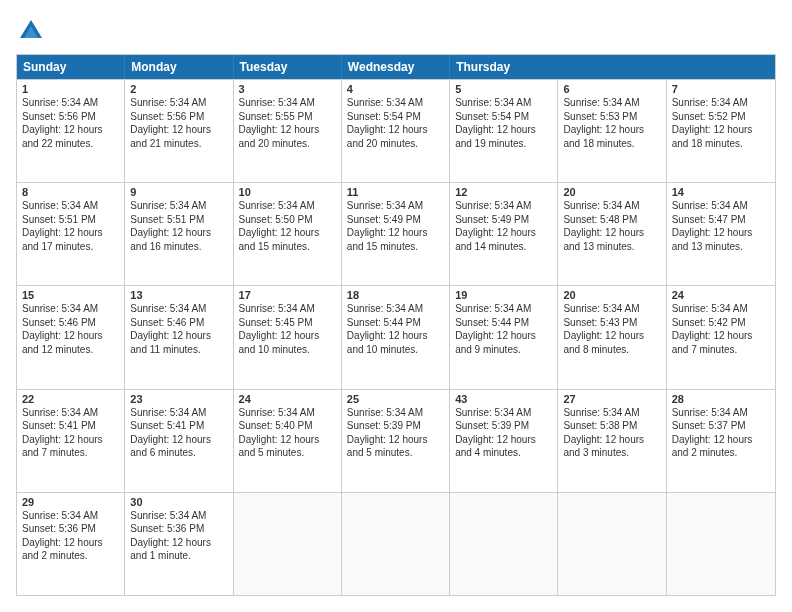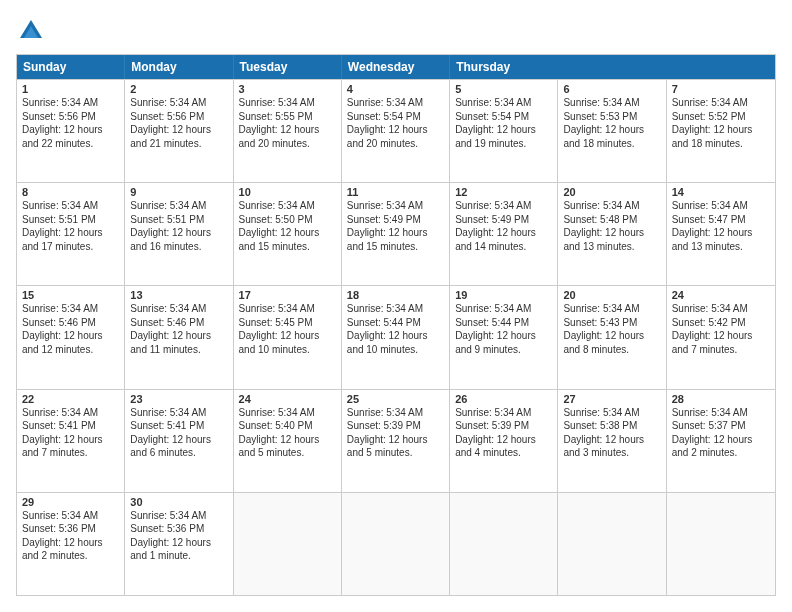--- a/index.html
+++ b/index.html
@@ -318,21 +318,21 @@
 and 5 minutes.</div>
           </div>
           <div class="cal-cell">
             <span class="day-num">25</span>
             <div class="day-info" style="white-space: pre-line;">Sunrise: 5:34 AM
 Sunset: 5:39 PM
 Daylight: 12 hours
 and 5 minutes.</div>
           </div>
           <div class="cal-cell">
-            <span class="day-num">26</span>
+            <span class="day-num">43</span>
             <div class="day-info" style="white-space: pre-line;">Sunrise: 5:34 AM
 Sunset: 5:39 PM
 Daylight: 12 hours
 and 4 minutes.</div>
           </div>
           <div class="cal-cell">
             <span class="day-num">27</span>
             <div class="day-info" style="white-space: pre-line;">Sunrise: 5:34 AM
 Sunset: 5:38 PM
 Daylight: 12 hours

